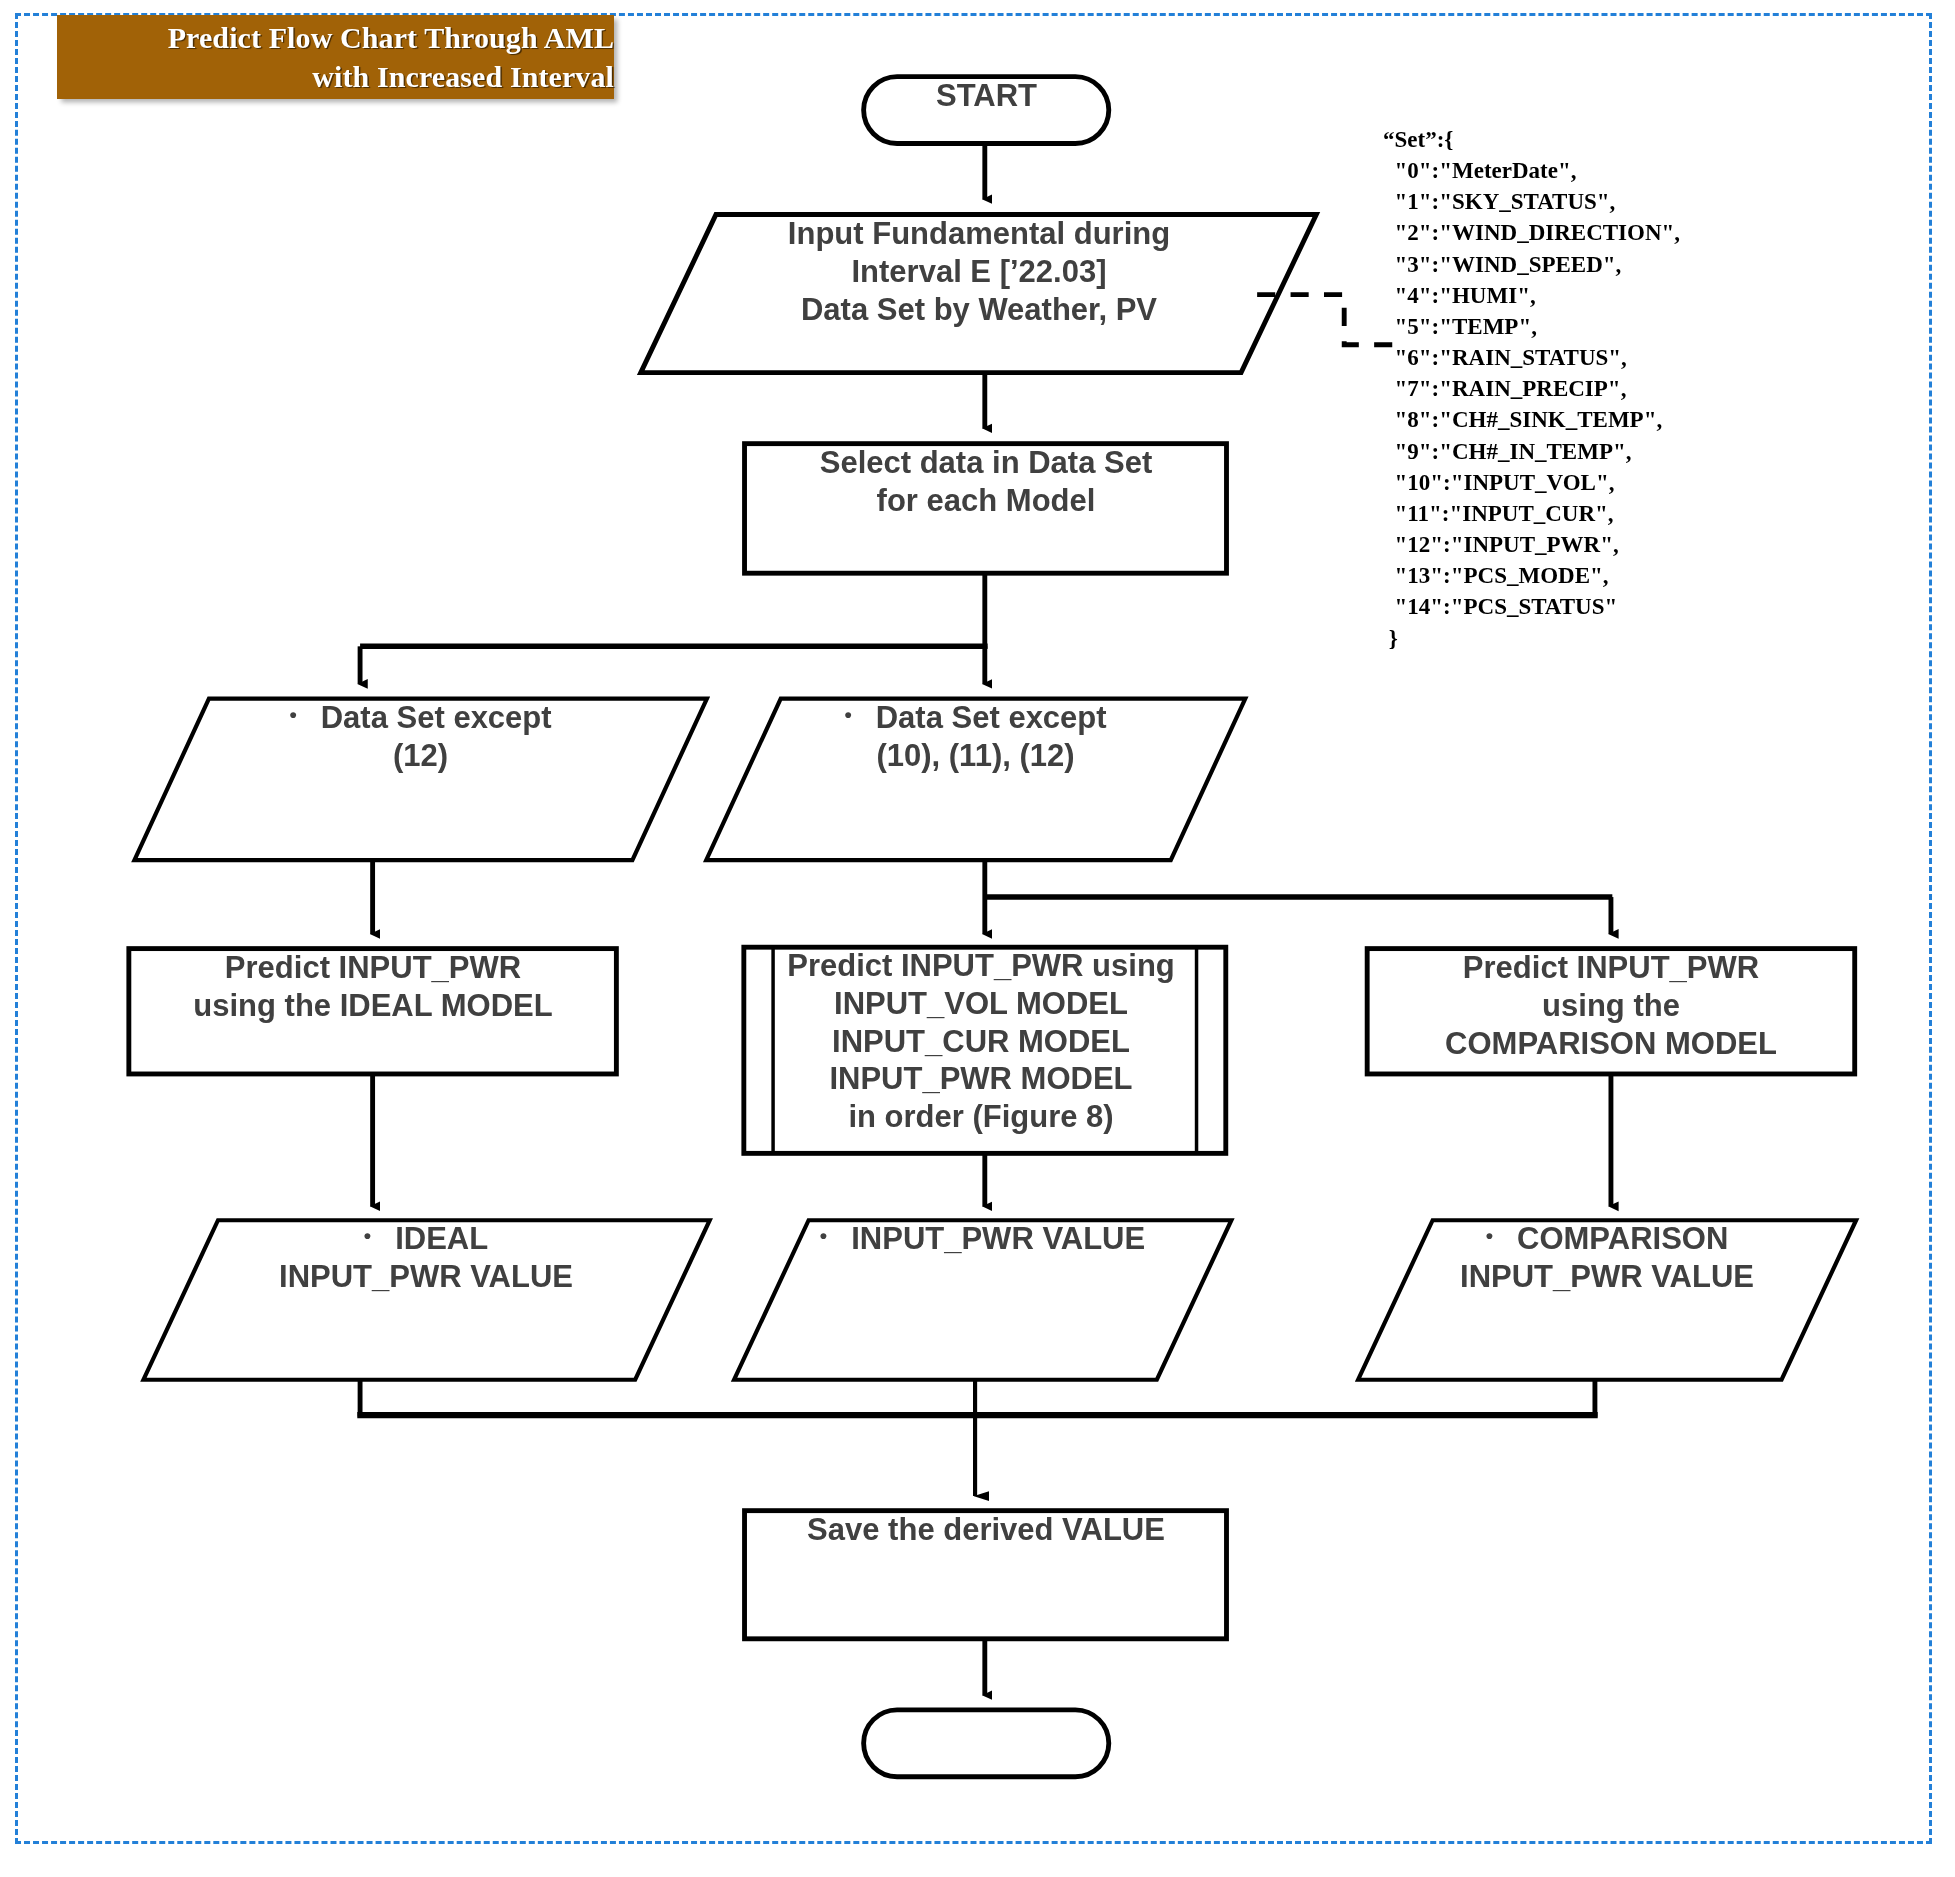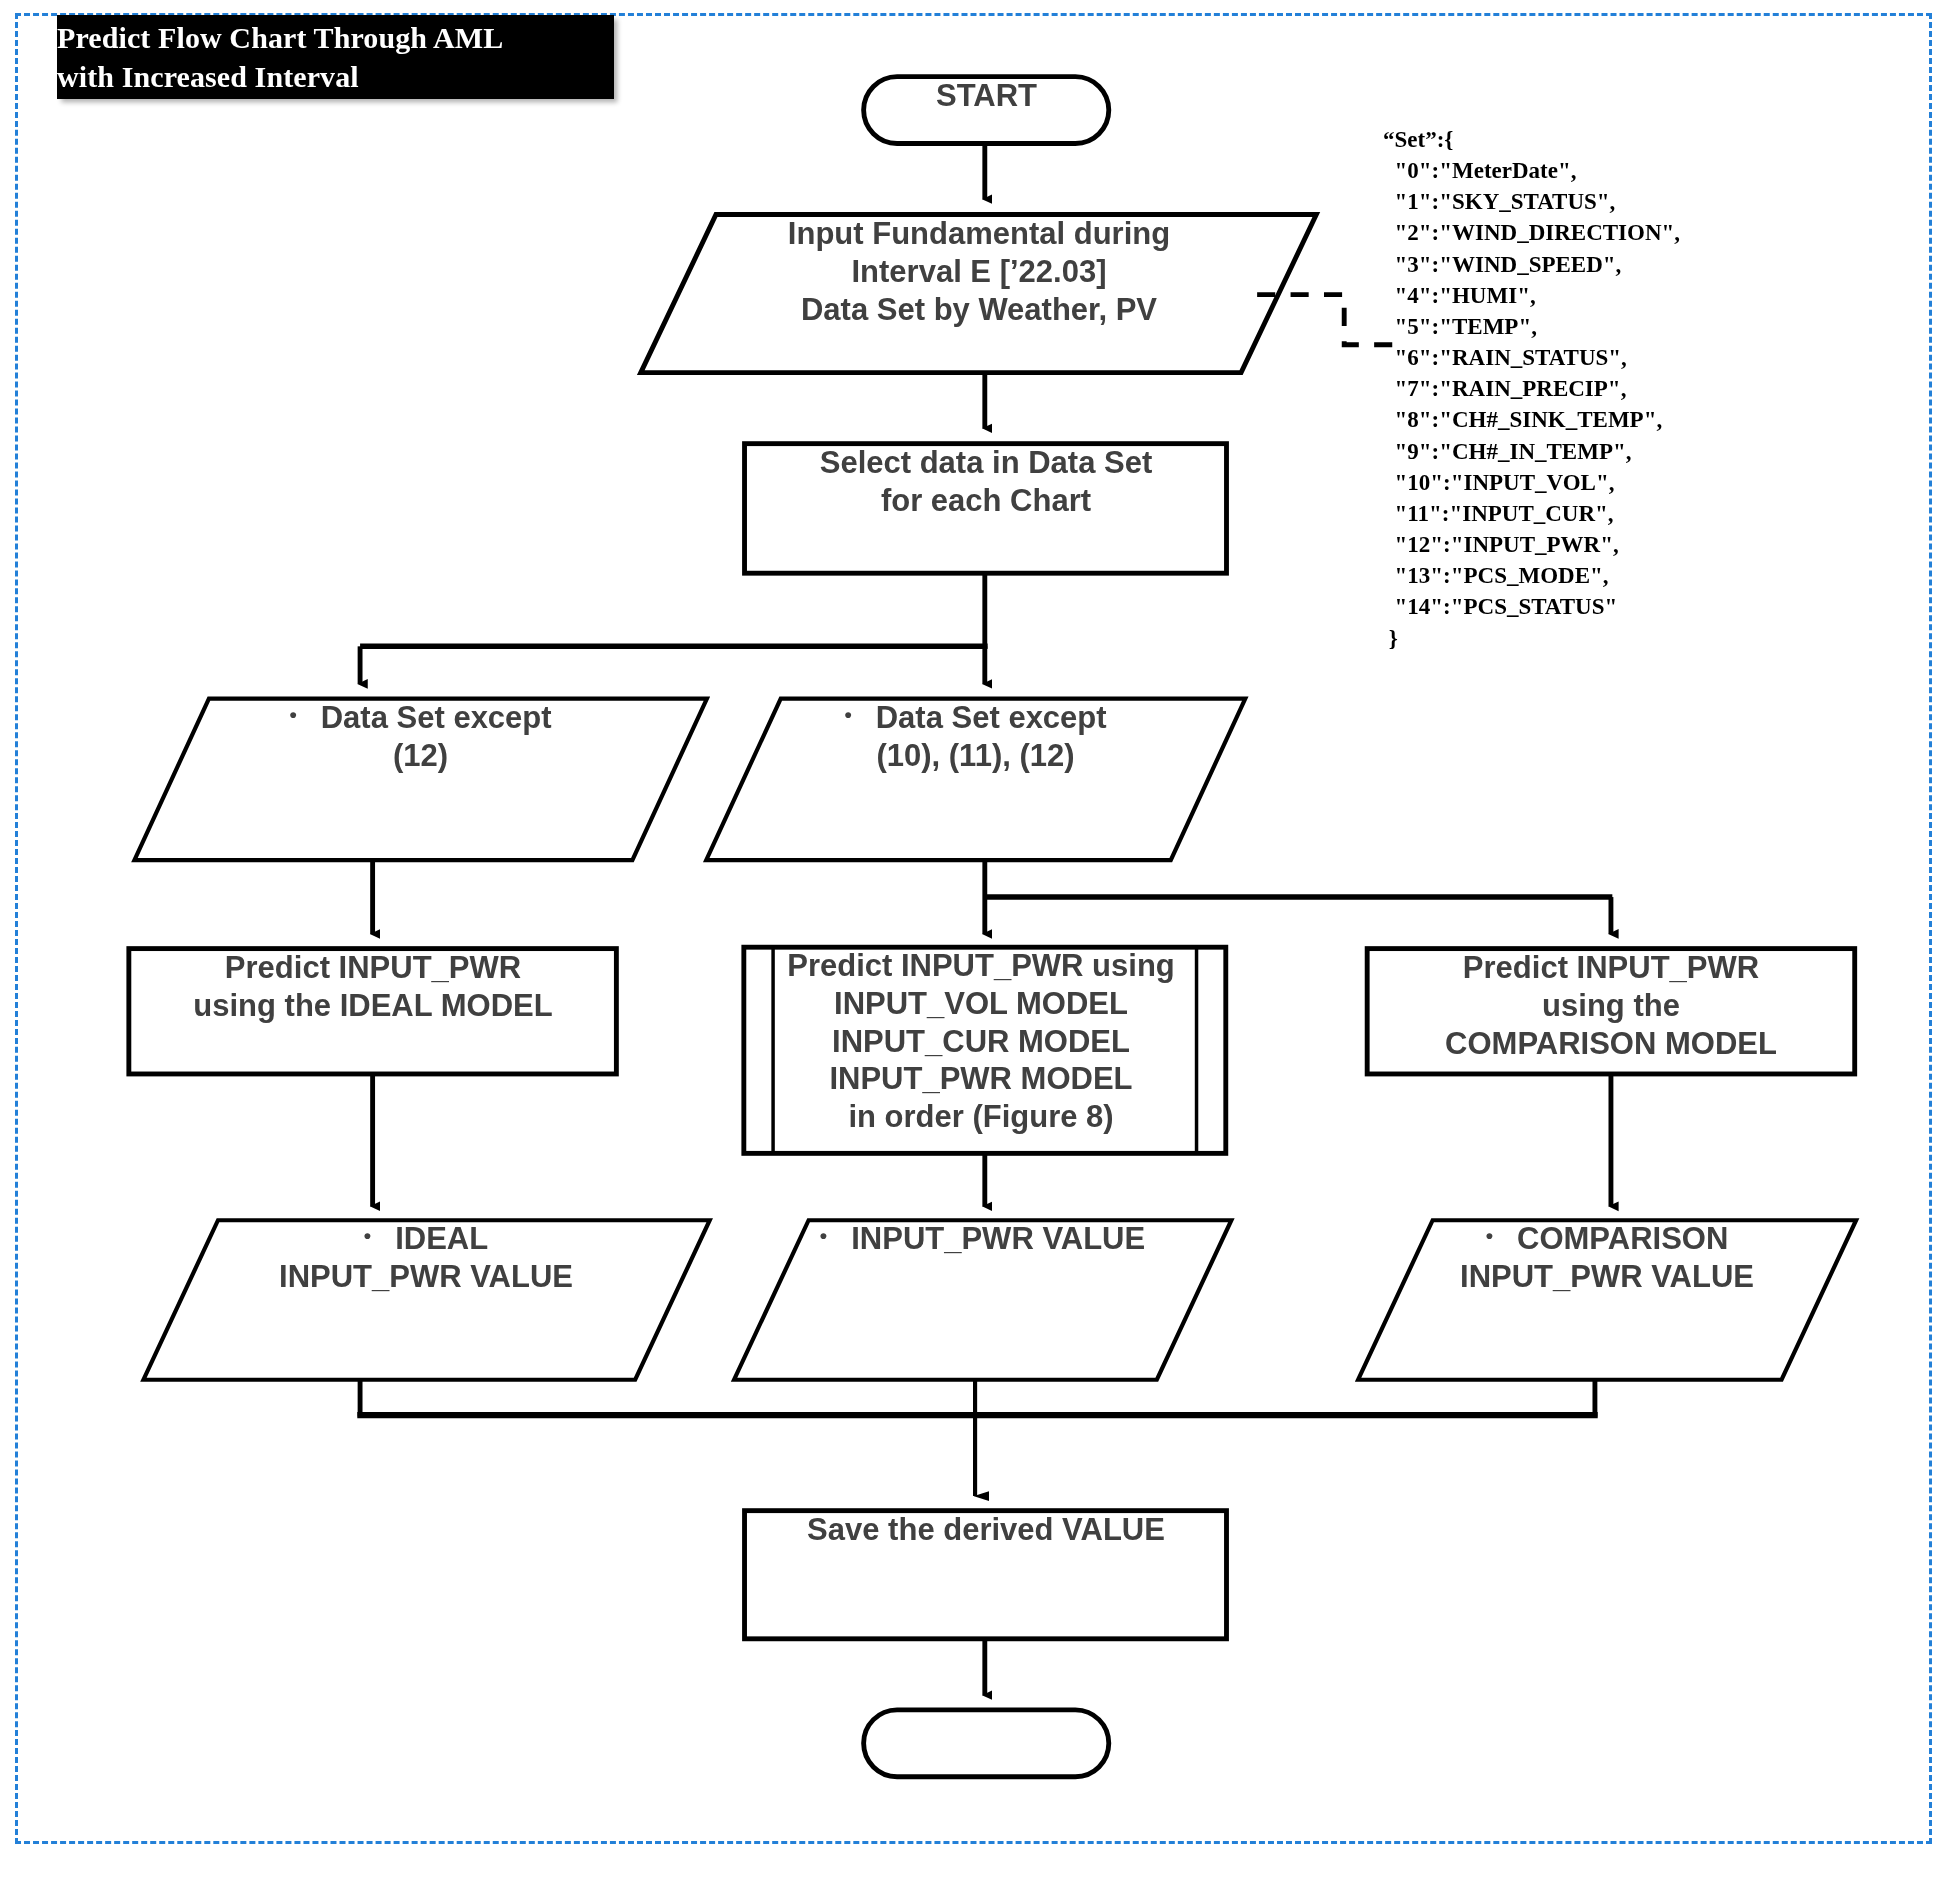--- a/index.html
+++ b/index.html
@@ -27,25 +27,25 @@
     border: 3.5px dashed #2380D8;
     box-sizing: border-box;
   }
   
   #title-plate {
     position: absolute;
     left: 57px;
     top: 15.3px;
     width: 557px;
     height: 84px;
-    background: #000000;
+    background: #a16207;
     box-shadow: 4.2px 4.2px 4.9px rgba(0,0,0,0.30);
     display: flex;
     flex-direction: column;
-    align-items: flex-start;
+    align-items: flex-end;
     justify-content: center;
     z-index: 20;
   }
   #title-plate .tl {
     color: #ffffff;
     font-family: "Liberation Serif", serif;
     font-weight: bold;
     font-size: 30px;
     line-height: 1.30;
     letter-spacing: 0.1px;
@@ -192,21 +192,21 @@
   </div>
 
   <div class="node-label t-io" style="left:641px; top:215px; width:676px; height:158px;">
     <span class="ln">Input Fundamental during</span>
     <span class="ln">Interval E [’22.03]</span>
     <span class="ln">Data Set by Weather, PV</span>
   </div>
 
   <div class="node-label t-proc" style="left:745px; top:444px; width:482px; height:130px;">
     <span class="ln">Select data in Data Set</span>
-    <span class="ln">for each Chart</span>
+    <span class="ln">for each Model</span>
   </div>
 
   <div class="node-label t-io" style="left:134px; top:699px; width:573px; height:162px;">
     <span class="bullet-row">
       <span class="dot">•</span>
       <span class="ln">Data Set except</span>
     </span>
     <span class="ln">(12)</span>
   </div>
 

